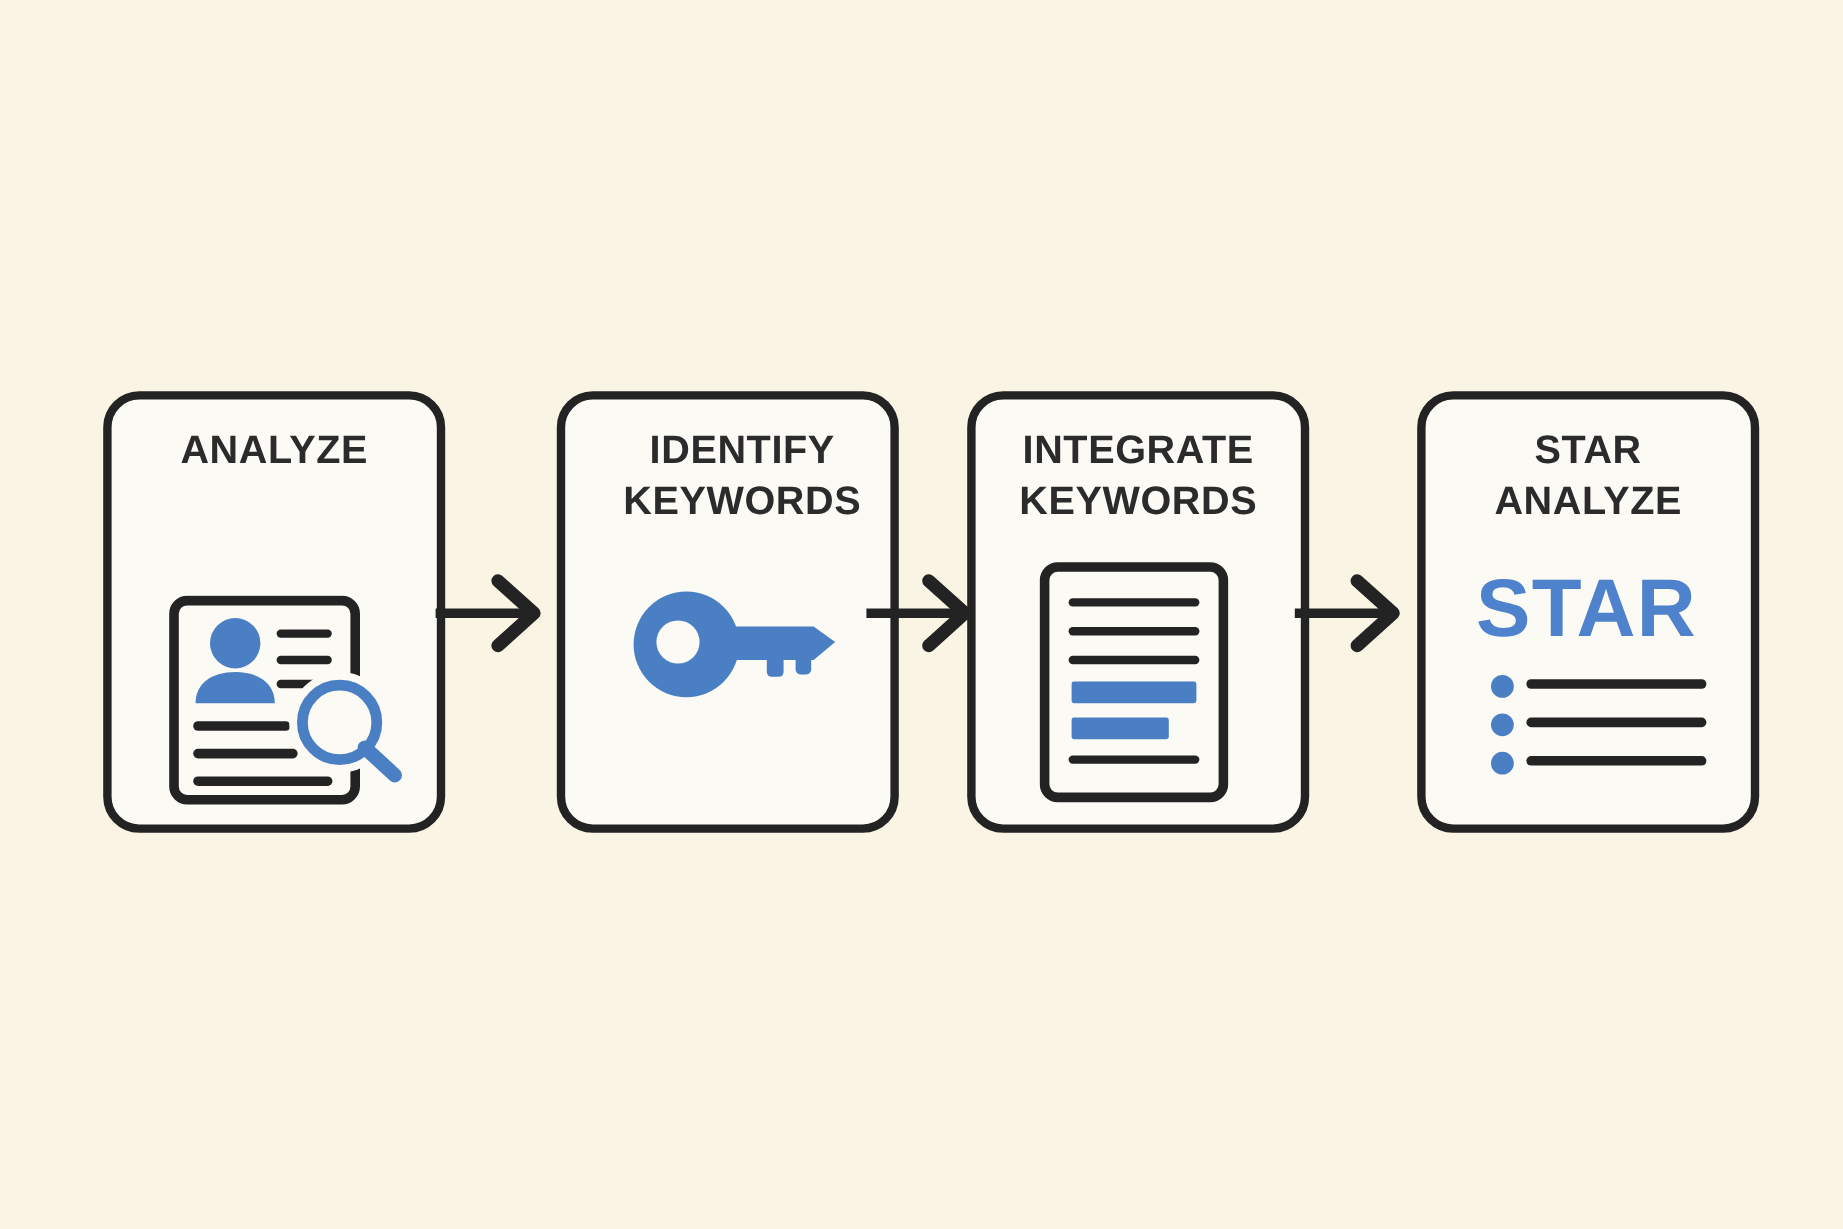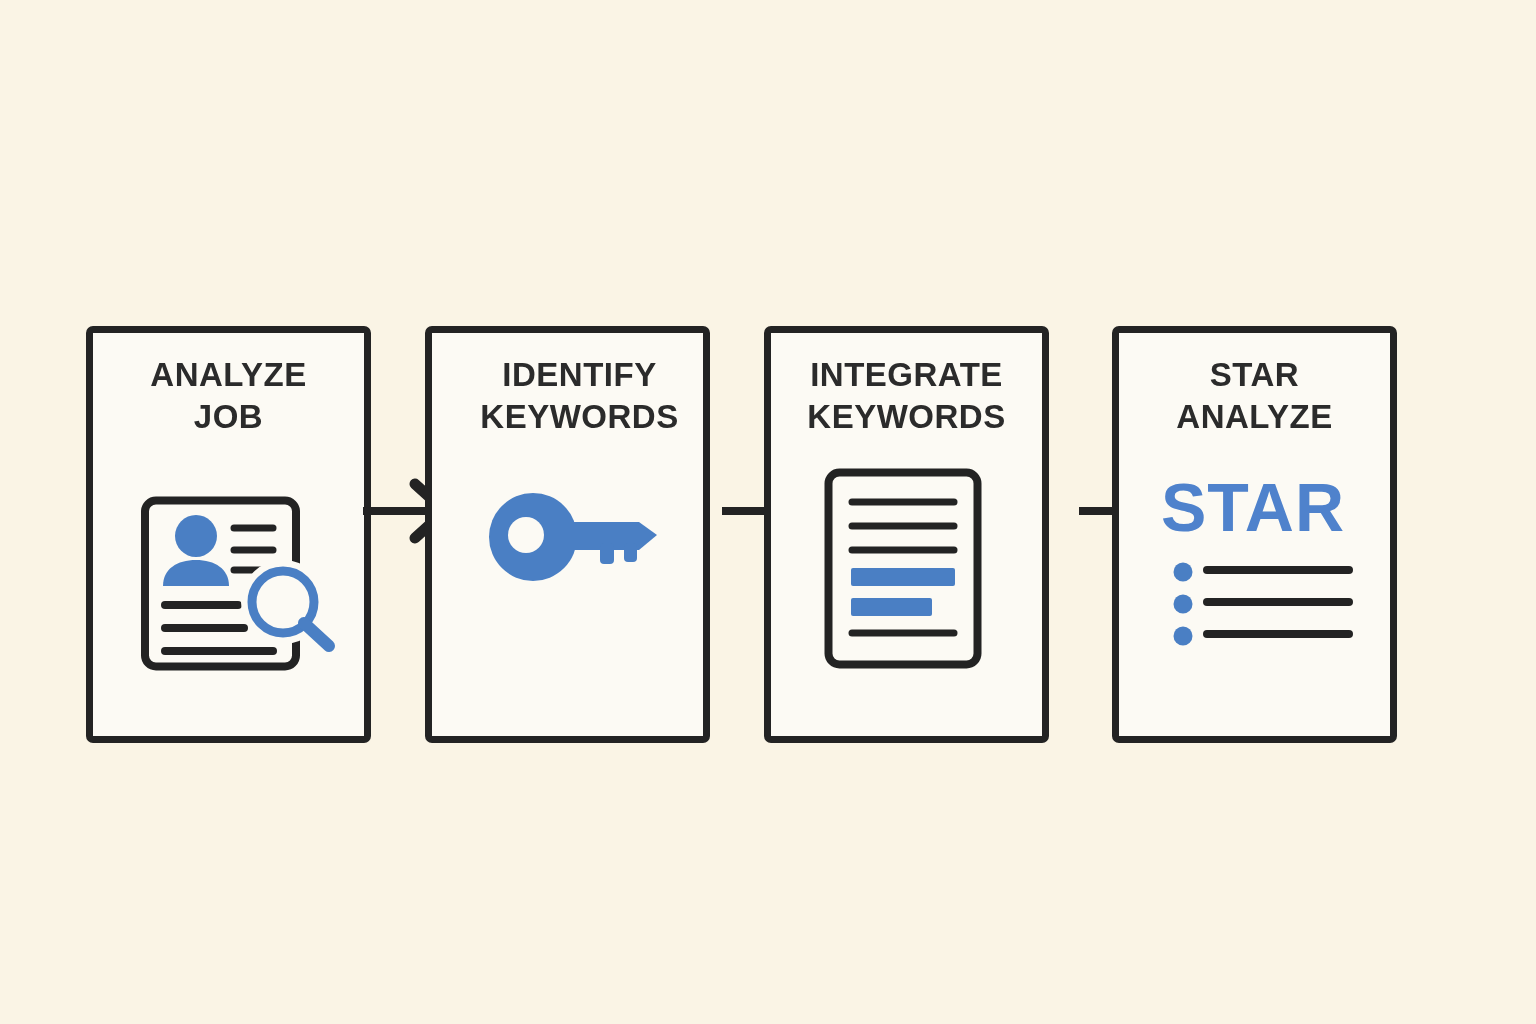--- a/index.html
+++ b/index.html
@@ -9,30 +9,30 @@
     font-family: "Liberation Sans", "DejaVu Sans", sans-serif;
     overflow: hidden;
   }
   .canvas {
     position: relative;
     width: 1536px; height: 1024px;
     background: #faf4e5;
   }
   .step-box {
     position: absolute;
-    top: 326px; height: 417px;
+    top: 326px; height: 368px;
     background: #fcfaf4;
     border: 7px solid #232323;
-    border-radius: 7px;
+    border-radius: 30px;
     box-sizing: border-box;
   }
   .b0 { left: 86px;   width: 285px; }
-  .b1 { left: 425px;  width: 285px; padding-left: 24px; }
-  .b2 { left: 764px;  width: 285px; }
-  .b3 { left: 1112px; width: 285px; }
+  .b1 { left: 464px;  width: 285px; padding-left: 24px; }
+  .b2 { left: 806px;  width: 285px; }
+  .b3 { left: 1181px; width: 285px; }
   .step-title {
     margin-top: 21px;
     text-align: center;
     font-weight: bold;
     font-size: 33px;
     line-height: 42px;
     letter-spacing: 0.5px;
     color: #2b2b2b;
   }
   .step-title .tl { display: block; }
@@ -59,21 +59,20 @@
   .a3 { left: 1077px; }
 </style>
 </head>
 <body>
 
 <div class="canvas">
 
   <div class="step-box b0">
     <div class="step-title">
       <span class="tl">ANALYZE</span>
-      <span class="tl">JOB</span>
     </div>
     <svg class="icon resume-icon" width="196" height="176" viewBox="0 0 196 176">
       <rect x="5" y="4.5" width="151" height="166" rx="11" fill="#fcfaf4" stroke="#232323" stroke-width="8"></rect>
       <circle cx="56" cy="40" r="21" fill="#4a7fc4"></circle>
       <path d="M23 90 C23 73 37 64 56 64 C75 64 89 73 89 90 Z" fill="#4a7fc4"></path>
       <line x1="94" y1="32" x2="133" y2="32" stroke="#232323" stroke-width="7" stroke-linecap="round"></line>
       <line x1="94" y1="54" x2="133" y2="54" stroke="#232323" stroke-width="7" stroke-linecap="round"></line>
       <line x1="94" y1="74" x2="122" y2="74" stroke="#232323" stroke-width="7" stroke-linecap="round"></line>
       <line x1="25" y1="109" x2="98" y2="109" stroke="#232323" stroke-width="8" stroke-linecap="round"></line>
       <line x1="25" y1="132" x2="104" y2="132" stroke="#232323" stroke-width="8" stroke-linecap="round"></line>

